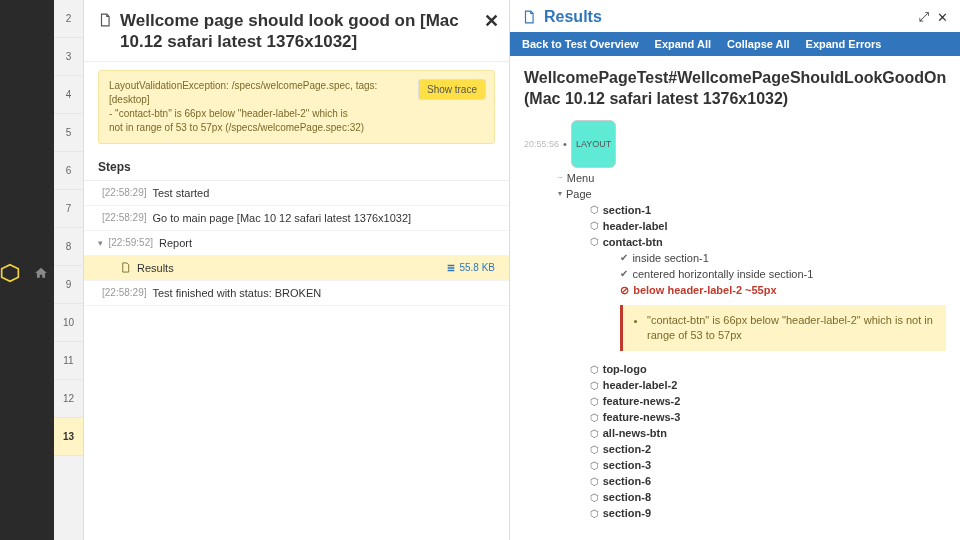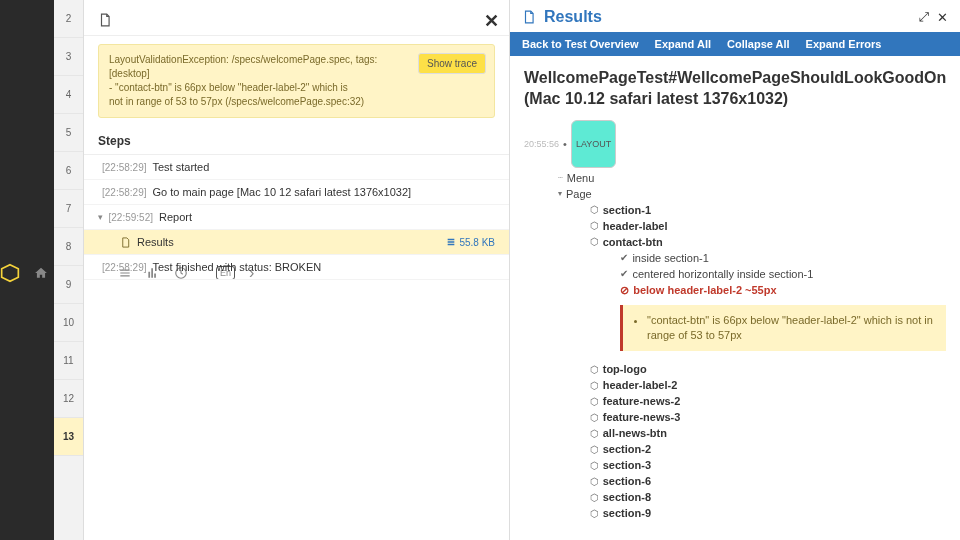--- a/index.html
+++ b/index.html
@@ -142,20 +142,21 @@
   </div>
 
   <div class="main">
     <div class="titlebar">
       <span class="doc-ic">
         <svg viewBox="0 0 24 24" width="14" height="14" fill="none" stroke="#555" stroke-width="2">
             <path d="M6 2h9l4 4v16H6z"></path>
             <path d="M15 2v4h4"></path>
           </svg>
       </span>
+      <h2>Wellcome page should look good on [Mac 10.12 safari latest 1376x1032]</h2>
       <div class="closex">✕</div>
     </div>
 
     <div class="excbox">
       <button class="trace">Show trace</button>
       <div>LayoutValidationException: /specs/welcomePage.spec, tags:</div>
       <div>[desktop]</div>
       <div>  - "contact-btn" is 66px below "header-label-2" which is</div>
       <div>not in range of 53 to 57px (/specs/welcomePage.spec:32)</div>
     </div>

